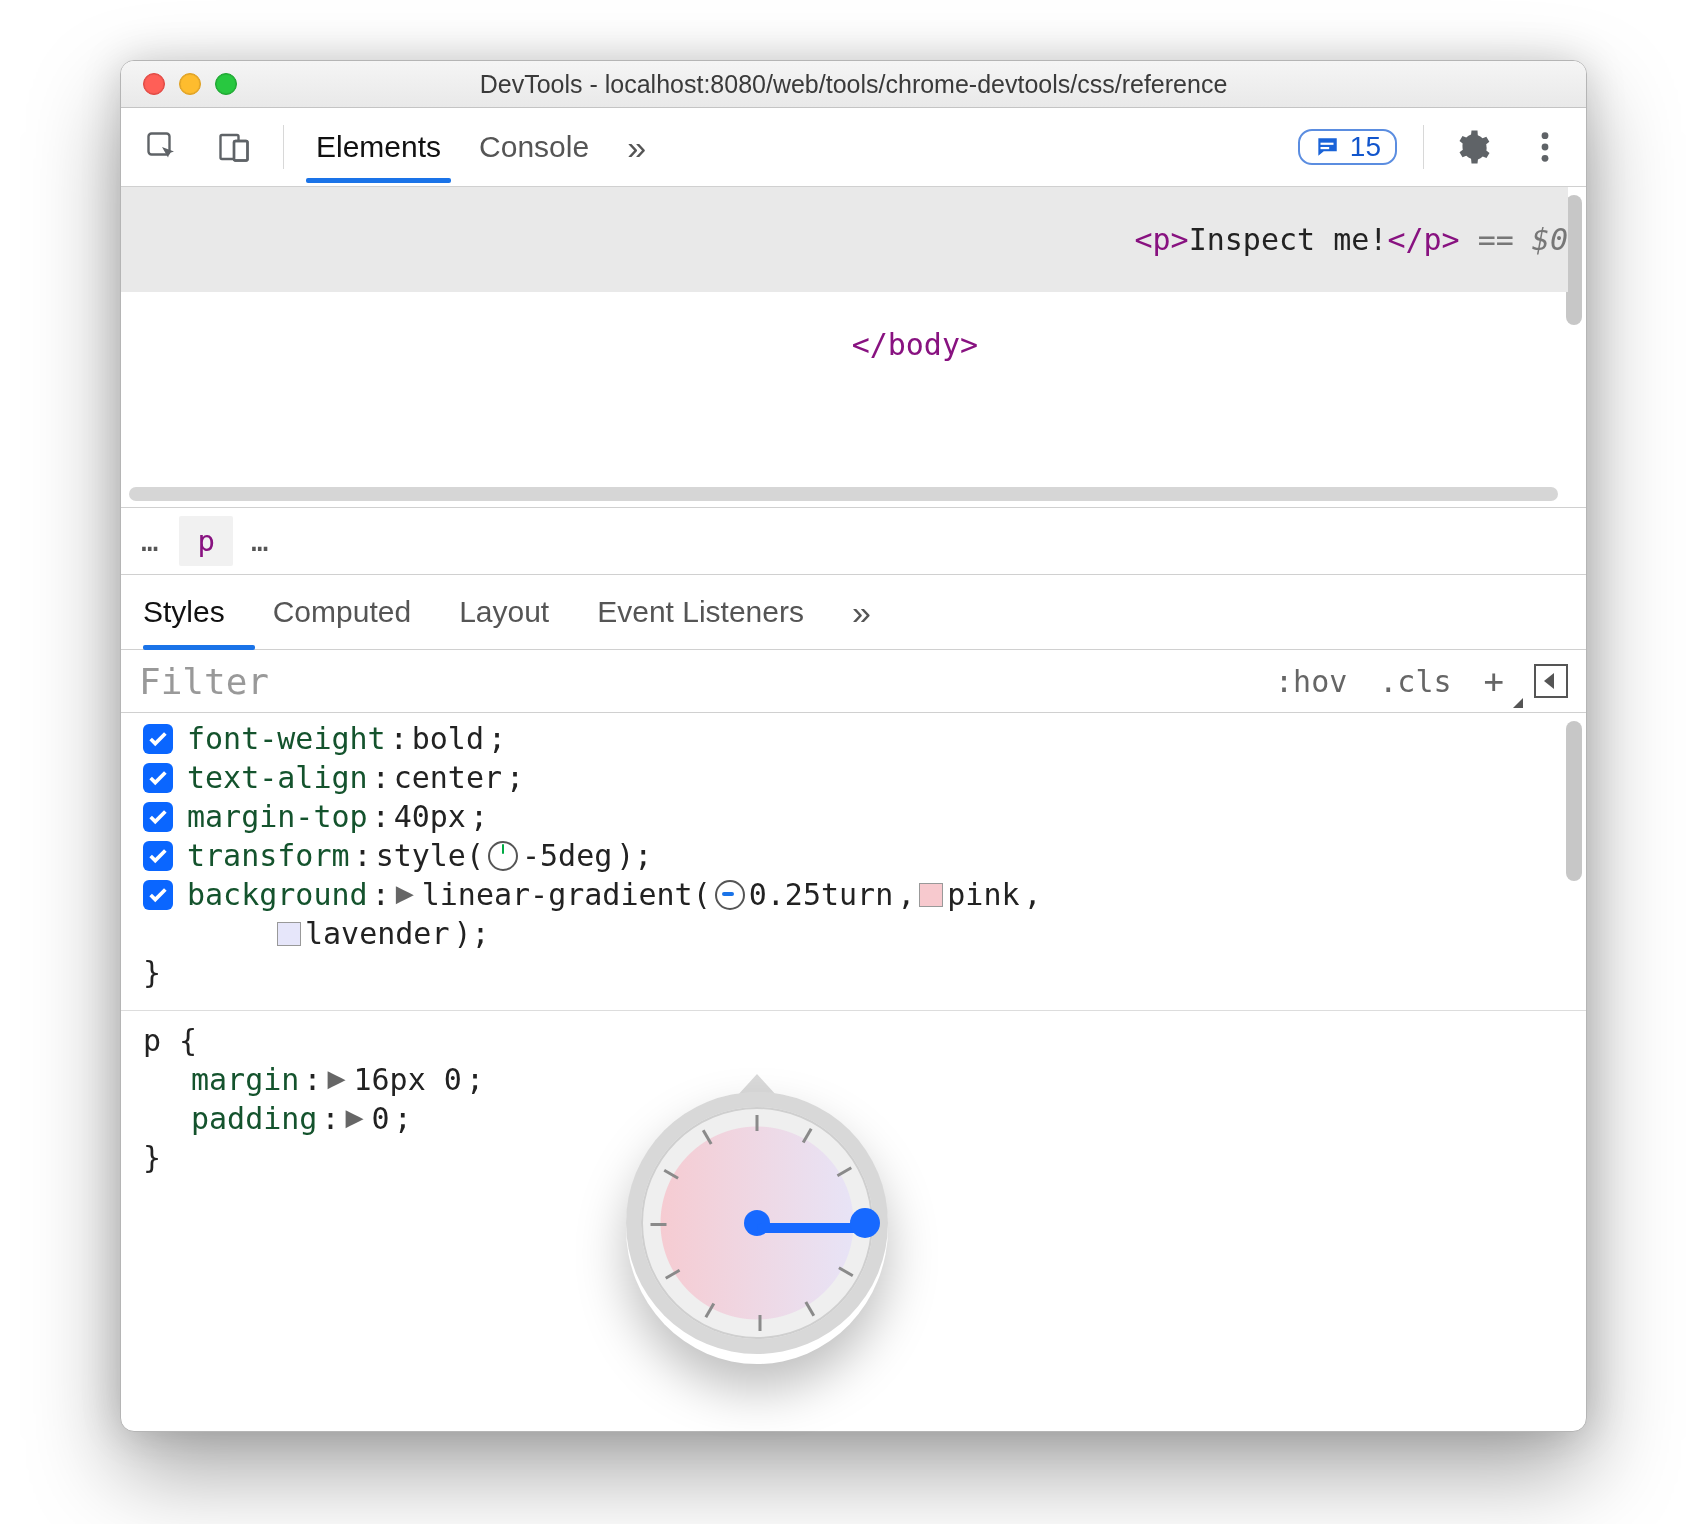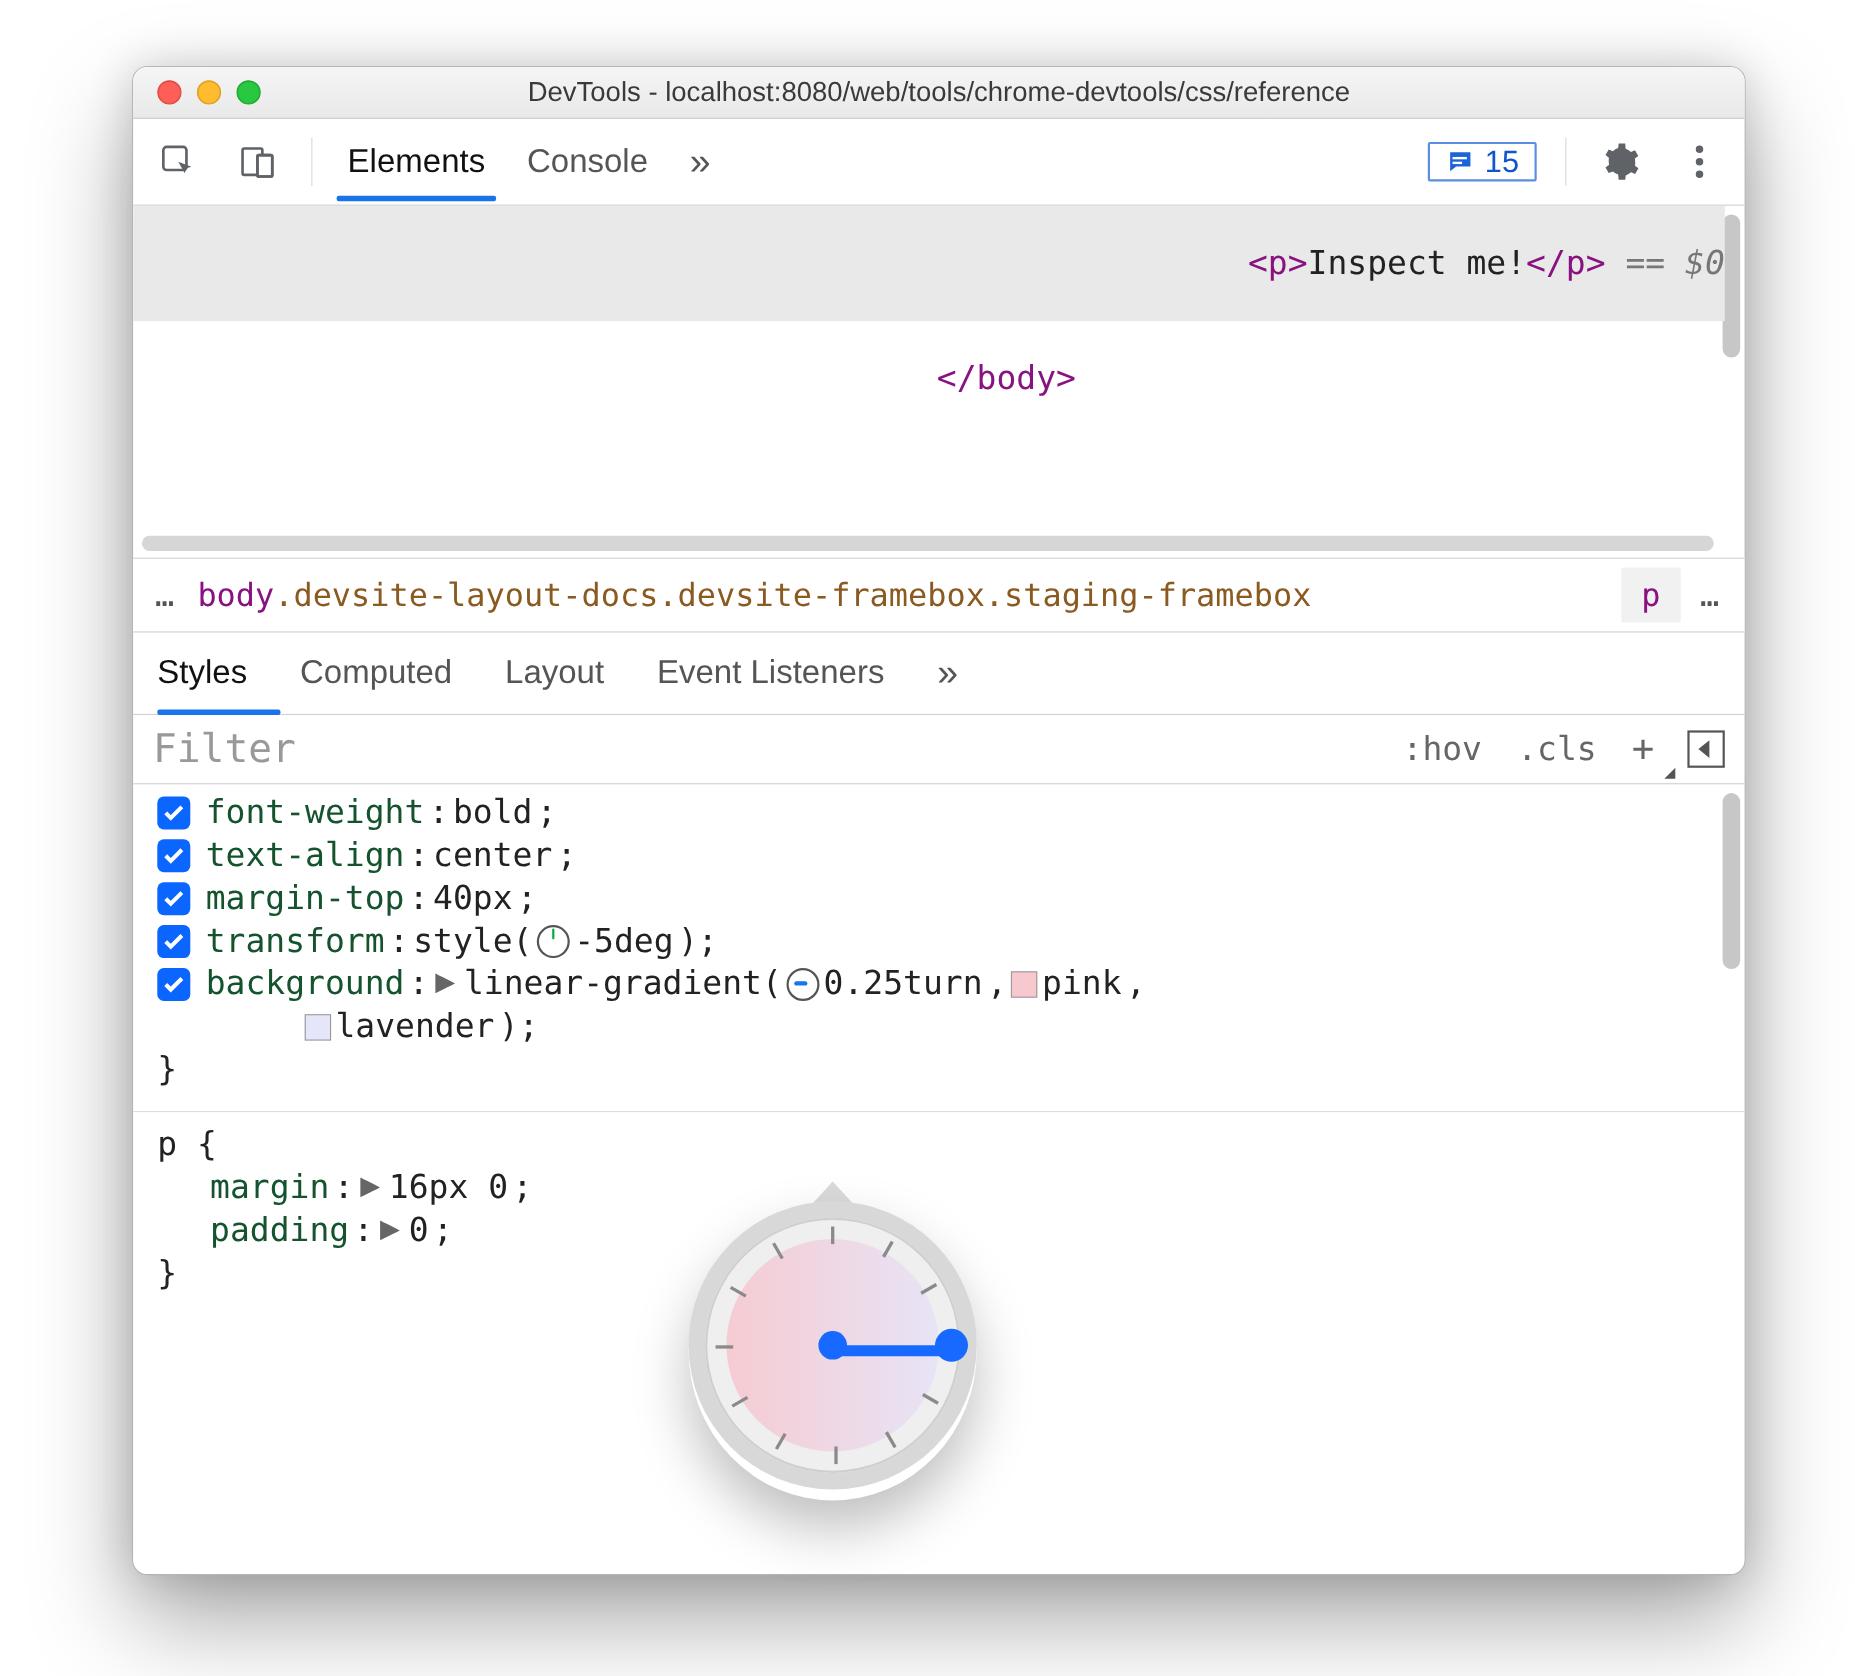--- a/index.html
+++ b/index.html
@@ -78,21 +78,21 @@
 }
 .tab.active { color:#111; font-weight:500;}
 .tab.active::after{
   content:""; position:absolute; left:-4px; right:-4px; bottom:-1px;
   height:5px; background:#1a73e8; border-radius:2px;
 }
 .flex-spacer{flex:1;}
 .badge{
   display:flex; align-items:center; gap:10px;
   border:2px solid #5b8de0; color:#1155cc;
-  border-radius:2px; padding:0 14px; font-size:28px;
+  border-radius:14px; padding:0 14px; font-size:28px;
 }
 .gear, .more {
   color:#5f6367;
 }
 
 .domwrap{
   position:relative;
   height:320px;
   font-family: "SF Mono", Menlo, Consolas, monospace;
   font-size:30px;
@@ -363,23 +363,20 @@
         <div class="domline" style="padding-left:540px;">
           
         </div>
 
       </div>
       <div class="hscroll"></div>
     </div>
 
     <div class="breadcrumb">
       <span class="bc-ell">…</span>
-      <span class="bc-main">
-        <span class="bc-tag">body</span><span>.devsite-layout-docs.devsite-framebox.staging-framebox</span>
-      </span>
       <span class="bc-p">p</span>
       <span class="bc-ell">…</span>
     </div>
 
     <div class="subtabs">
       <div class="subtab active">Styles</div>
       <div class="subtab">Computed</div>
       <div class="subtab">Layout</div>
       <div class="subtab">Event Listeners</div>
       <div class="subtab" style="font-size:34px;">»</div>

